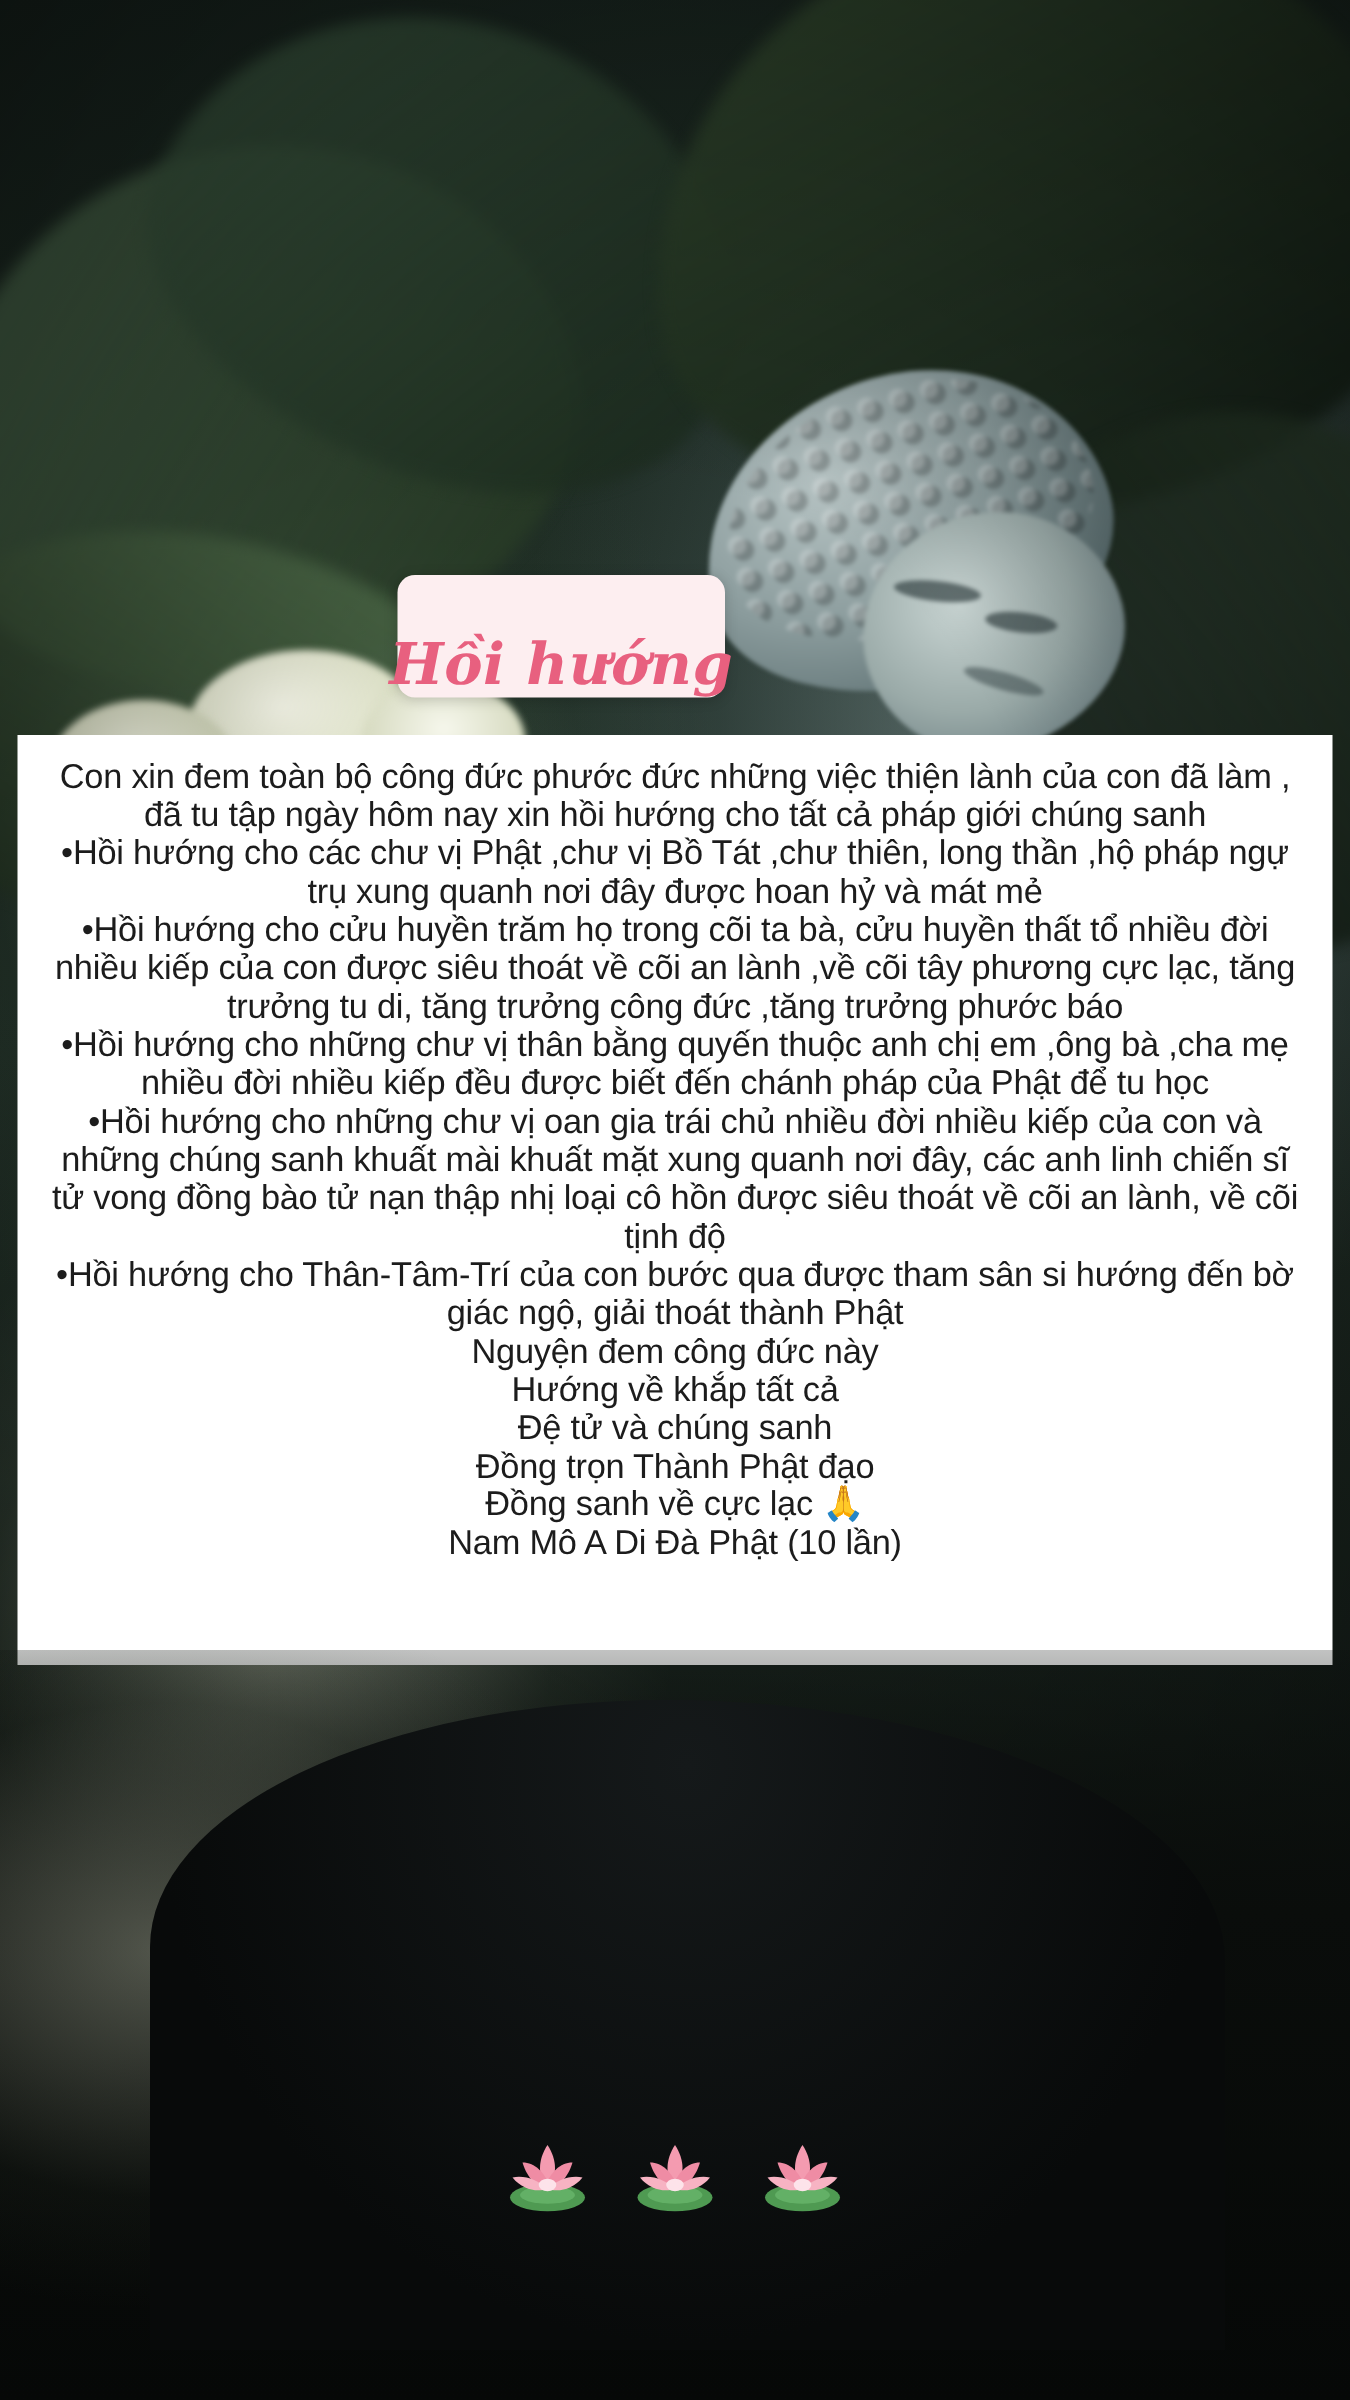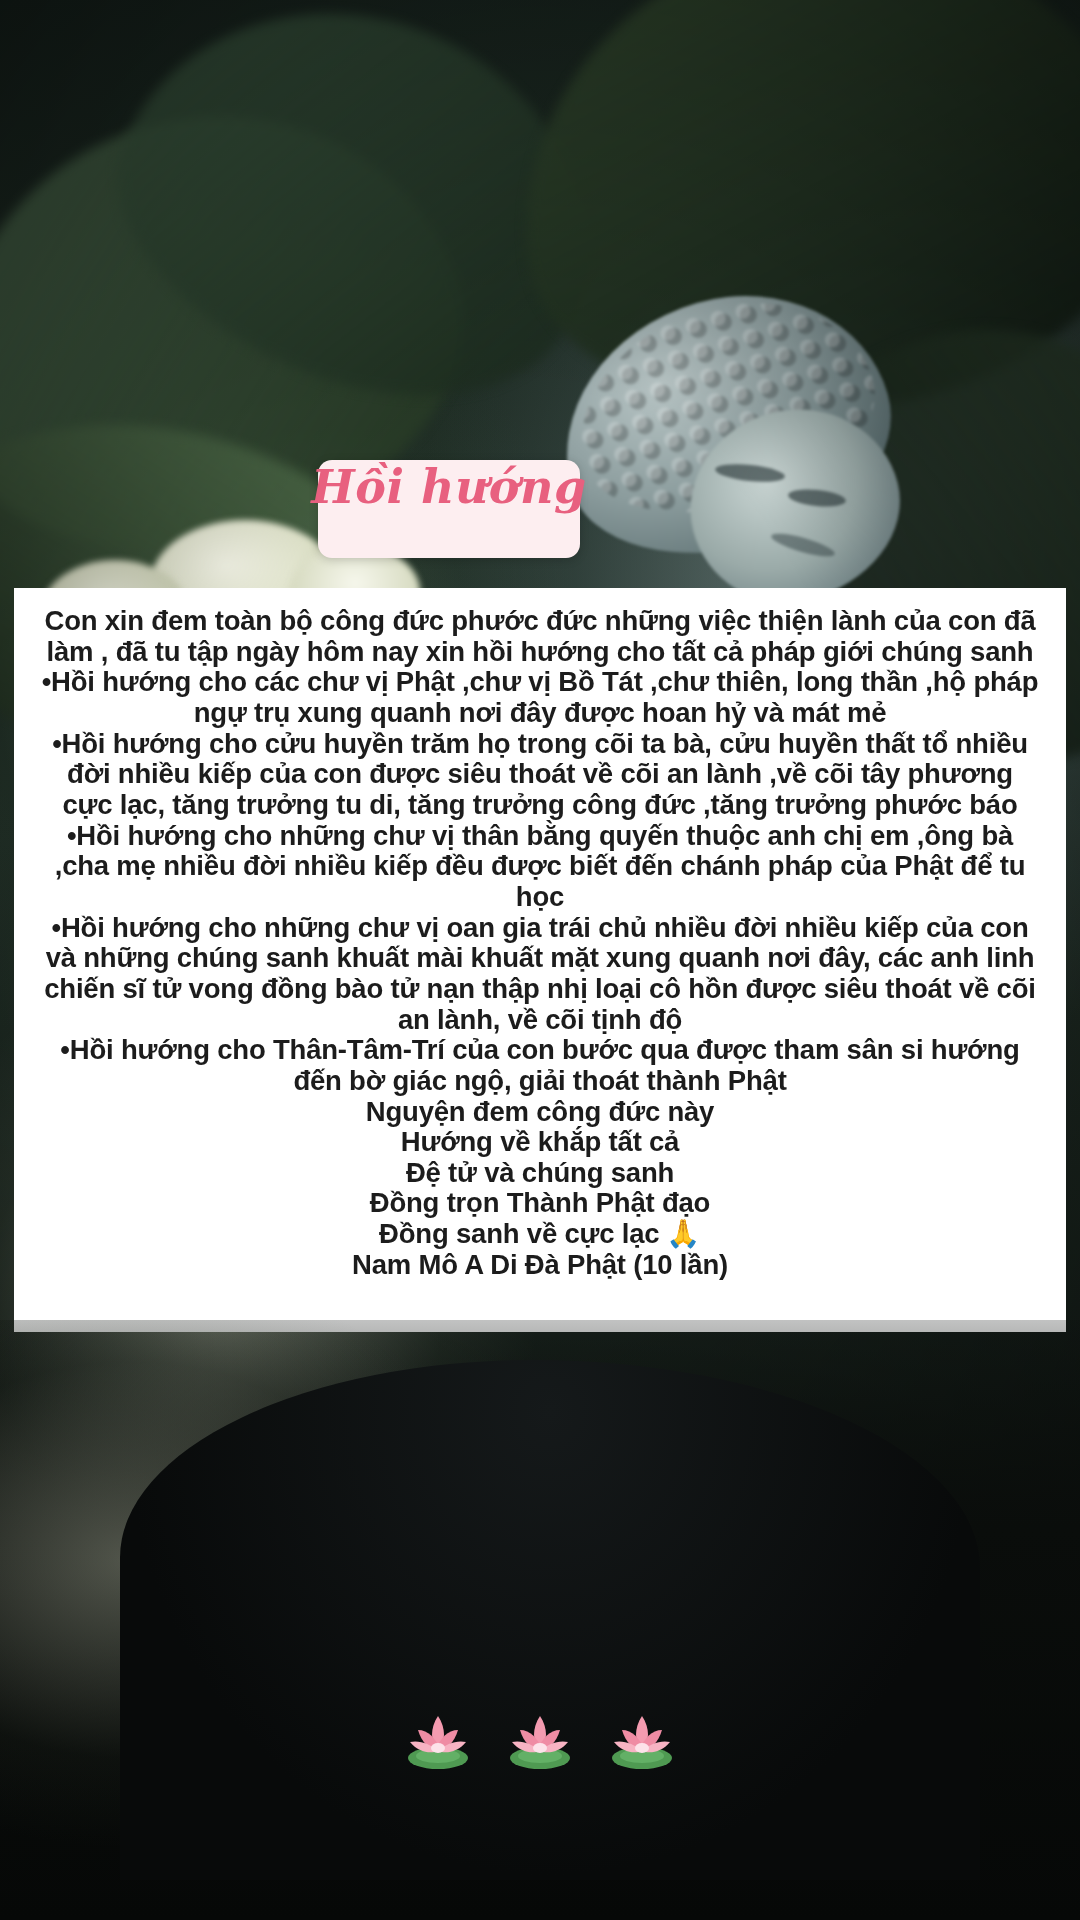--- a/index.html
+++ b/index.html
@@ -135,21 +135,21 @@
   .title-pill {
     position: absolute;
     left: 318px;
     top: 460px;
     width: 262px;
     height: 98px;
     background: #fdeef0;
     border-radius: 14px;
     box-shadow: 0 2px 10px rgba(0,0,0,0.18);
     display: flex;
-    align-items: flex-start;
+    align-items: flex-end;
     justify-content: center;
   }
   .title-pill .title-text {
     color: #e8607f;
     font-family: "DejaVu Serif", serif;
     font-weight: bold;
     font-style: italic;
     font-size: 46px;
     letter-spacing: 0.5px;
     white-space: nowrap;
@@ -167,21 +167,20 @@
     box-sizing: border-box;
   }
   .card p {
     margin: 0;
     color: #1c1c1c;
     font-size: 27.5px;
     line-height: 1.115;
     text-align: center;
     font-family: "Liberation Sans", sans-serif;
     letter-spacing: -0.2px;
-    font-weight: bold;
   }
 
   
   .lotus-row {
     position: absolute;
     left: 0; right: 0;
     top: 1700px;
     display: flex;
     justify-content: center;
     gap: 26px;

